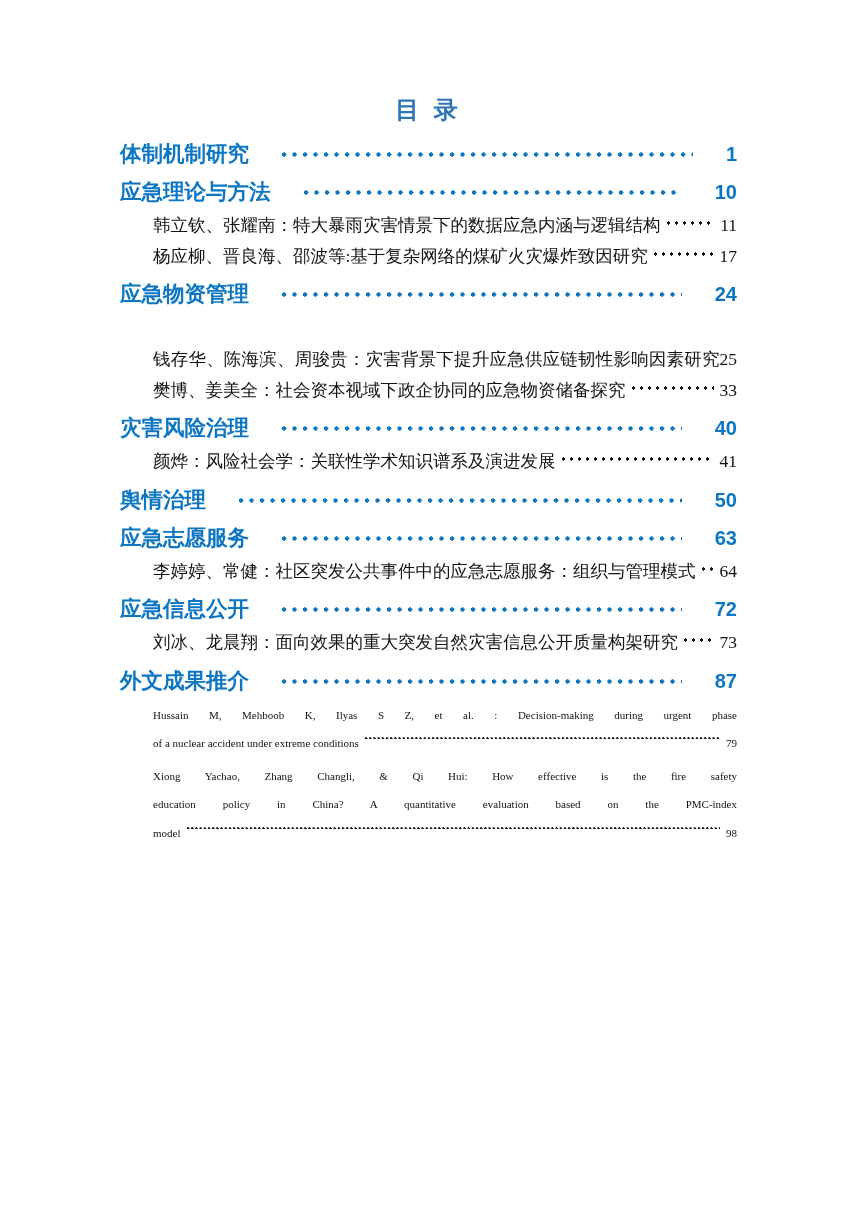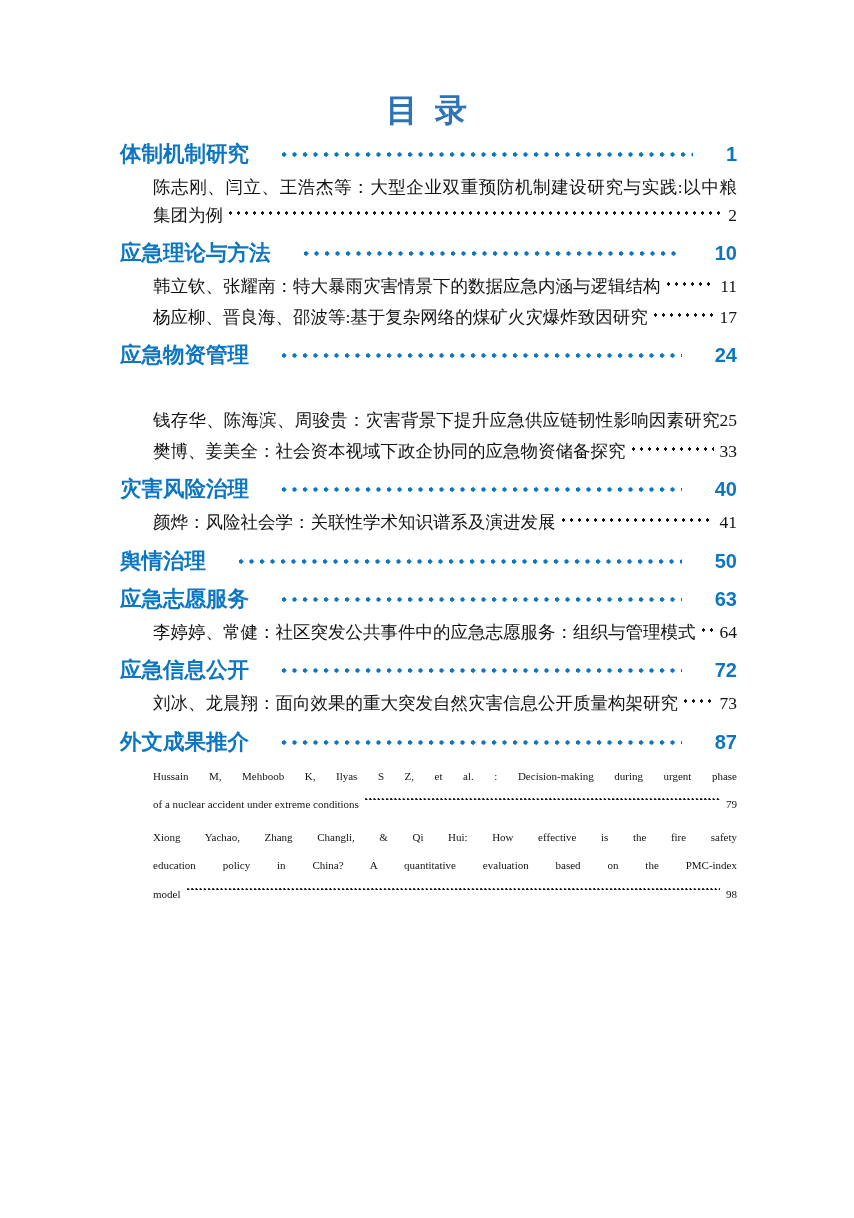--- a/index.html
+++ b/index.html
@@ -12,21 +12,21 @@
     width:854px;height:1218px;background:#ffffff;overflow:hidden;
     font-family:"Liberation Serif",serif;
   }
   .page{
     box-sizing:border-box;width:854px;height:1218px;
     padding:90px 117px 0 120px;background:#ffffff;
   }
   .title{
     margin:0 0 8px;text-align:center;
     font-family:"Liberation Sans",sans-serif;font-weight:bold;
-    font-size:32px;line-height:40px;letter-spacing:4px;
+    font-size:24px;line-height:40px;letter-spacing:4px;
     color:var(--title-blue);
   }
   
   .heading-row{
     display:flex;align-items:baseline;
     margin:11px 0 6px;
     font-family:"Liberation Sans",sans-serif;font-weight:bold;
     font-size:21.5px;line-height:27px;color:var(--heading-blue);gap:27px;
   }
   .h-label{white-space:nowrap;}
@@ -67,28 +67,20 @@
 </head>
 <body>
 
 <div class="page">
   <h1 class="title">目 录</h1>
   <div id="toc">
       <div class="heading-row">
         <span class="h-label">体制机制研究</span>
         <span class="leader"></span>
         <span class="h-page">1</span>
-      </div>
-      <div class="entry">
-        <div class="eline fill">陈志刚、闫立、王浩杰等：大型企业双重预防机制建设研究与实践:以中粮</div>
-        <div class="eline last">
-          <span class="etext">集团为例</span>
-          <span class="leader"></span>
-          <span class="e-page">2</span>
-        </div>
       </div>
       <div class="heading-row">
         <span class="h-label">应急理论与方法</span>
         <span class="leader"></span>
         <span class="h-page">10</span>
       </div>
       <div class="entry">
         <div class="eline last">
           <span class="etext">韩立钦、张耀南：特大暴雨灾害情景下的数据应急内涵与逻辑结构</span>
           <span class="leader"></span>

